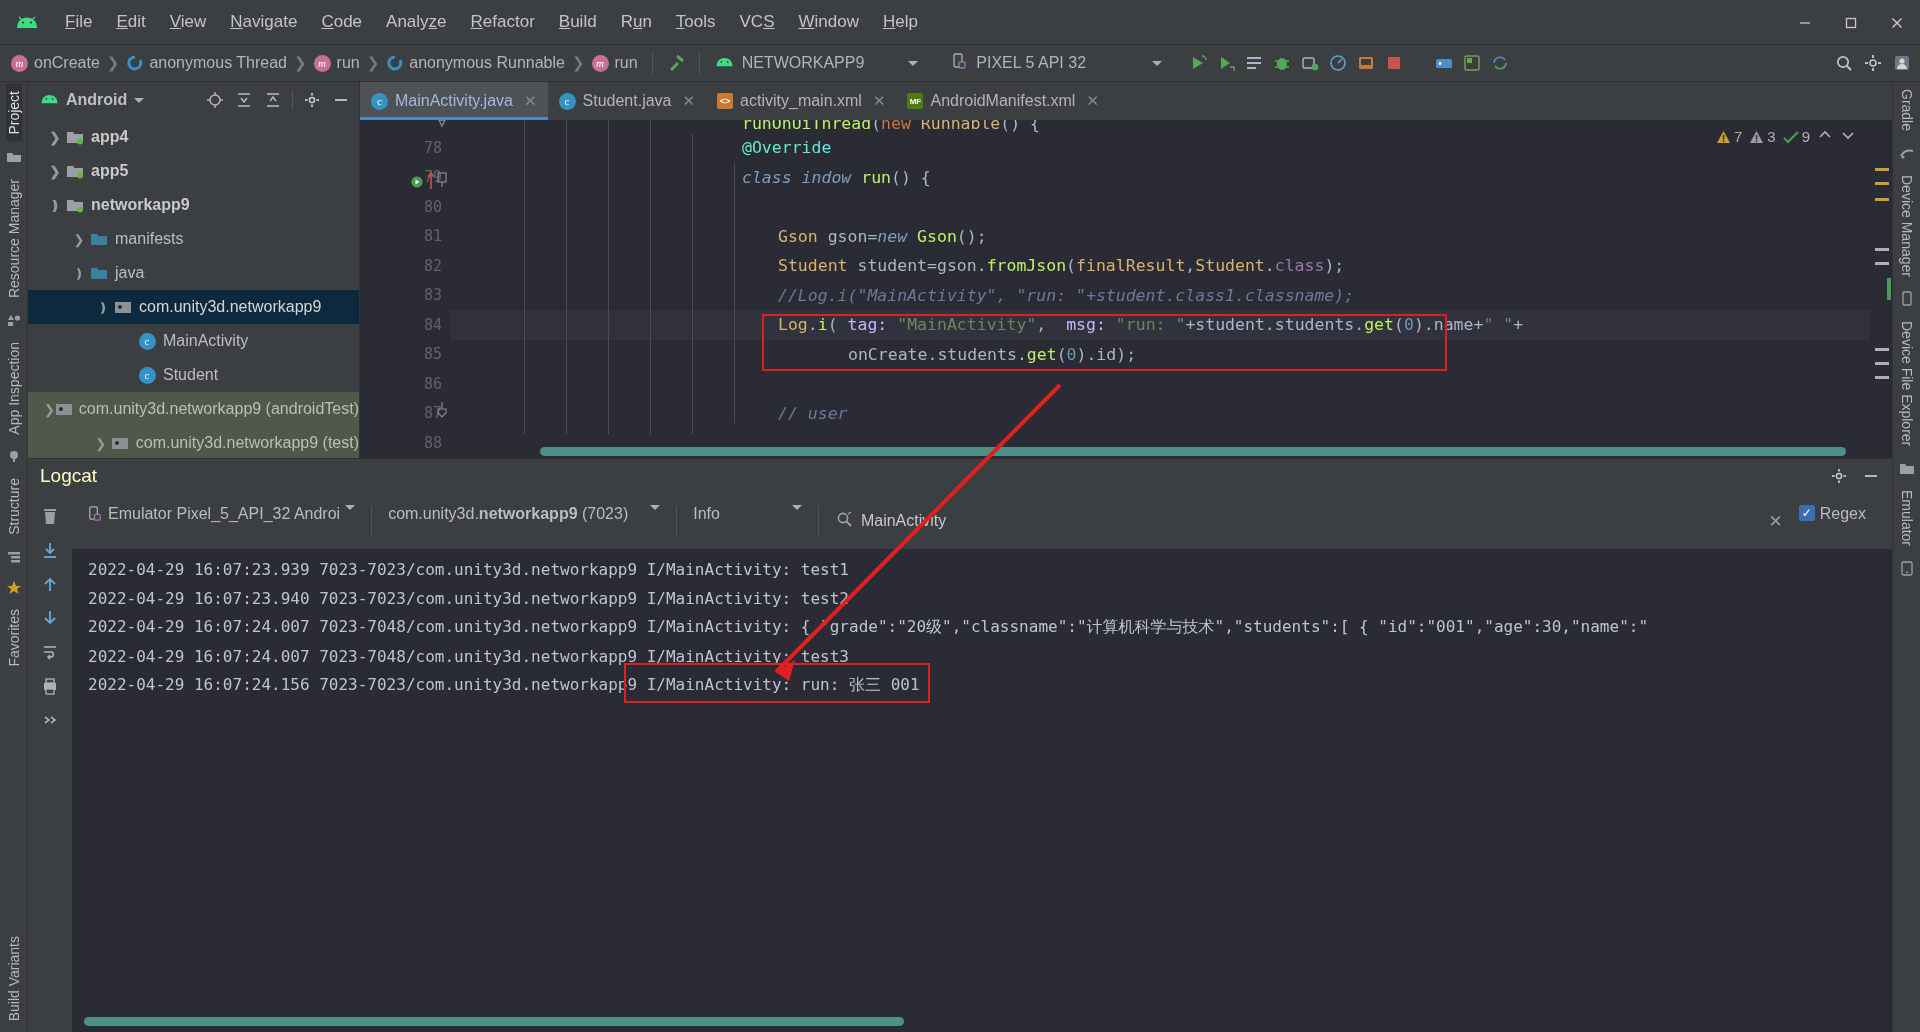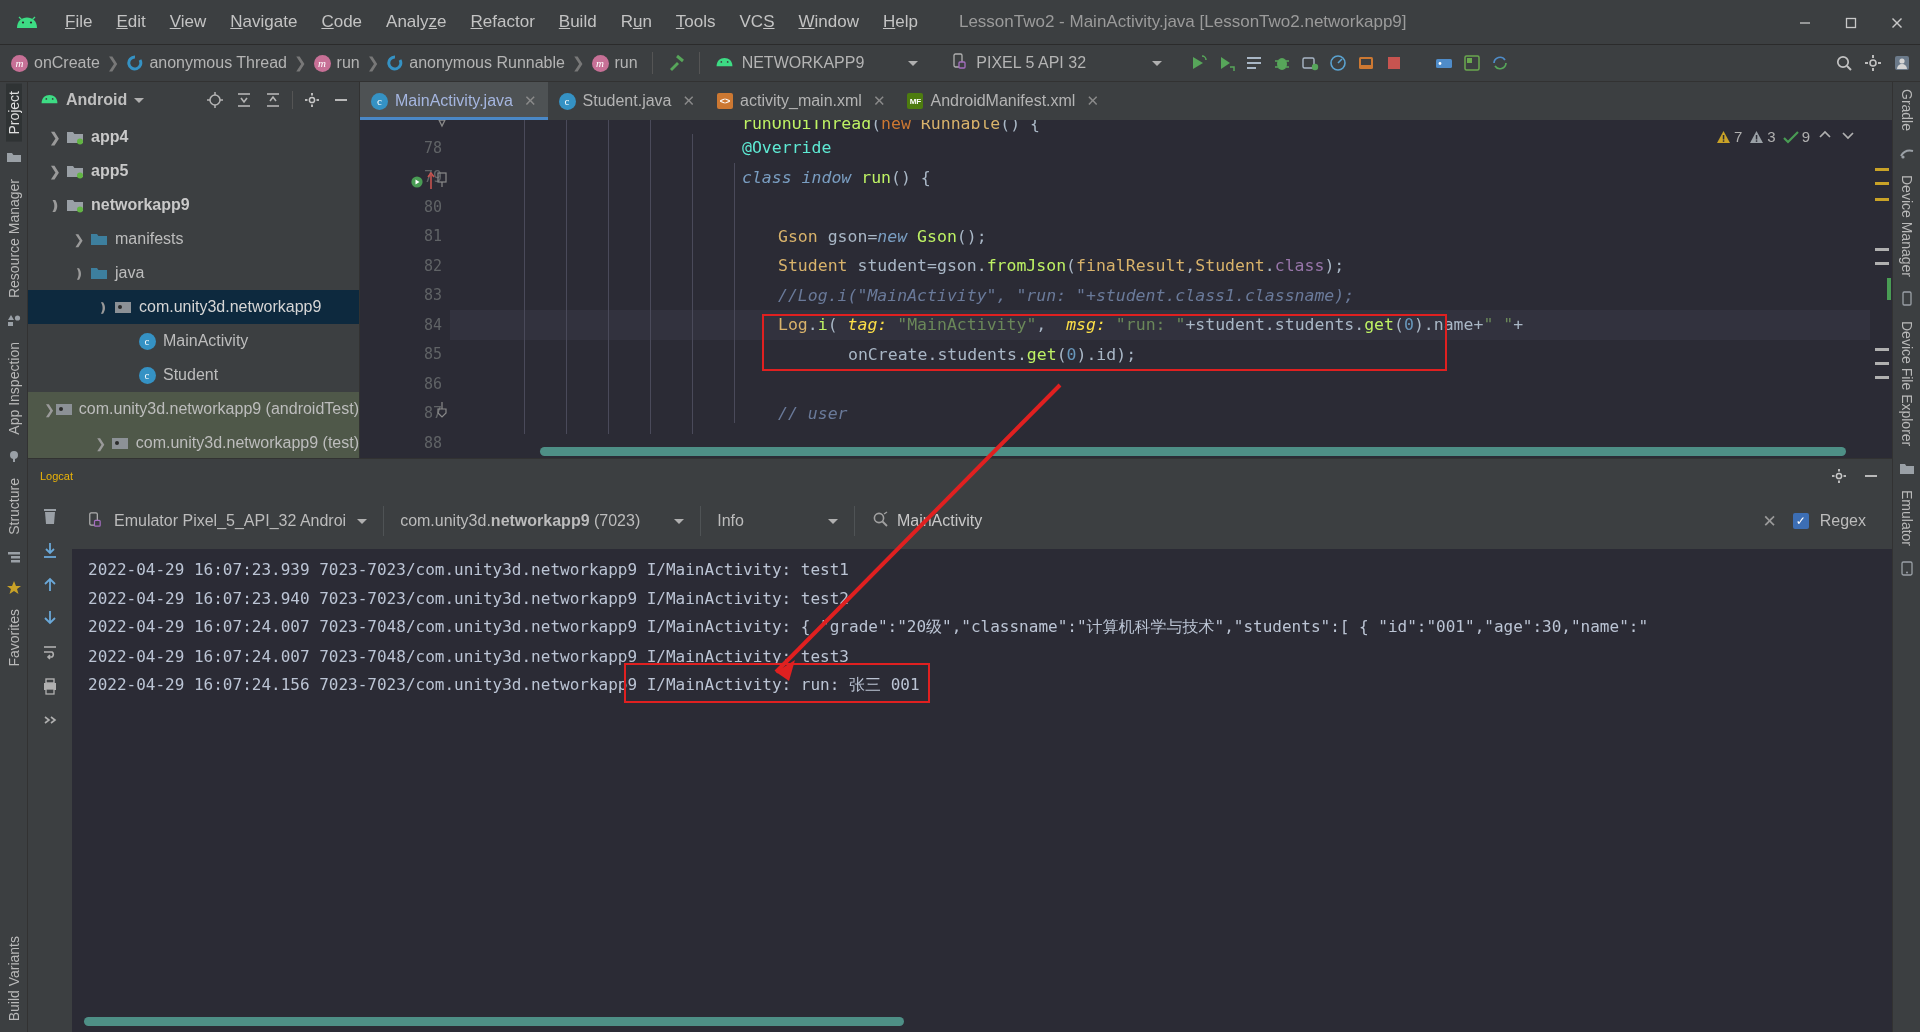--- a/index.html
+++ b/index.html
@@ -122,48 +122,48 @@
   .k { color:#cc7832; }          
   .kw { color:#7a9ec2; font-style: italic; }
   .ann { color:#5eead4; }
   .cls { color:#d9b36b; }
   .mth { color:#bef264; }
   .str { color:#6a8759; }
   .cmt { color:#6a7a9a; font-style:italic; }
   .num { color:#6897bb; }
   .lit { color:#9876aa; }
   .def { color:#a9b7c6; }
-  .pname { color:#fde047; font-style:italic; }
+  .pname { color:#c4b5fd; }
 
   .redbox { position:absolute; border: 2.5px solid #e02020; pointer-events:none; }
 
   
   .markerbar { width: 22px; flex:0 0 22px; background:#2b2b35; position:relative; }
   .mk { position:absolute; right:3px; width:14px; height:3px; }
 
   .inspect-pill { position:absolute; right: 36px; top: 8px; display:flex; align-items:center; gap:7px;
                   font-size:15px; color:#b0b0b0; }
   .badge { display:flex; align-items:center; gap:3px; }
 
   .hscroll { position:absolute; left:90px; right:24px; bottom:2px; height:9px; background:transparent; }
   .hscroll i { position:absolute; left:0; right:0; top:0; height:9px; background:#4e8f86; border-radius:5px;}
 
   
   .logcat { flex: 0 0 574px; background:#3c3f41; display:flex; flex-direction:column; border-top:1px solid #323232;}
   .lc-head { height: 34px; flex:0 0 34px; display:flex; align-items:center; padding-left: 12px; position:relative;}
-  .lc-title { font-size:11px; color:#eab308;}
+  .lc-title { font-size:19px; color:#fef9c3;}
   .lc-head-tools { position:absolute; right:8px; display:flex; align-items:center; gap:6px;}
   .lc-body { flex:1 1 auto; display:flex; min-height:0;}
   .lc-rail { width: 44px; flex:0 0 44px; background:#3c3f41; display:flex; flex-direction:column;
              align-items:center; padding-top: 8px; gap: 4px;}
   .lrb { width:30px;height:30px;display:flex;align-items:center;justify-content:center;}
   .lc-main { flex:1 1 auto; display:flex; flex-direction:column; min-width:0;}
   .lc-toolbar { height: 56px; flex:0 0 56px; display:flex; align-items:center; gap:0px; padding-left: 6px;
                 position:relative;}
-  .lcombo { display:flex; align-items:center; gap:11px; height:32px; padding:0 8px; font-size:16px; color:#bcbcbc;
+  .lcombo { display:flex; gap:5px; height:32px; padding:0 8px; font-size:16px; color:#bcbcbc;
             white-space:nowrap; }
   .vline { width:1px; height:30px; background:#4f5355; margin: 0 8px; }
   .search-box { display:flex; align-items:center; gap:8px; flex:1 1 auto; min-width:0; height:32px; padding:0 8px;}
   .search-box input {
     background: transparent; border: none; outline: none; color: #c8c8c8; font-size:16px;
     font-family:"Liberation Sans", sans-serif; width: 100%;
   }
   .chk { width:16px;height:16px;background:#3c6eb4;border-radius:2px;display:flex;align-items:center;
          justify-content:center;color:#fff;font-size:12px;}
   .lc-console { flex:1 1 auto; background:#2b2b35; position:relative; overflow:hidden;
@@ -195,21 +195,20 @@
       <div class="menu-item"><span class="mn">C</span>ode</div>
       <div class="menu-item">Analy<span class="mn">z</span>e</div>
       <div class="menu-item"><span class="mn">R</span>efactor</div>
       <div class="menu-item"><span class="mn">B</span>uild</div>
       <div class="menu-item">R<span class="mn">u</span>n</div>
       <div class="menu-item"><span class="mn">T</span>ools</div>
       <div class="menu-item">VC<span class="mn">S</span></div>
       <div class="menu-item"><span class="mn">W</span>indow</div>
       <div class="menu-item"><span class="mn">H</span>elp</div>
     </div>
-    <div class="win-title">LessonTwo2 - MainActivity.java [LessonTwo2.networkapp9]</div>
     <div class="win-controls">
       <div class="wbtn">
         <svg width="14" height="14" viewBox="0 0 14 14">
             <line x1="2" y1="7" x2="12" y2="7" stroke="#c8c8c8" stroke-width="1.3"></line>
           </svg>
       </div>
       <div class="wbtn">
         <svg width="14" height="14" viewBox="0 0 14 14">
             <rect x="2.5" y="2.5" width="9" height="9" fill="none" stroke="#c8c8c8" stroke-width="1.3"></rect>
           </svg>

